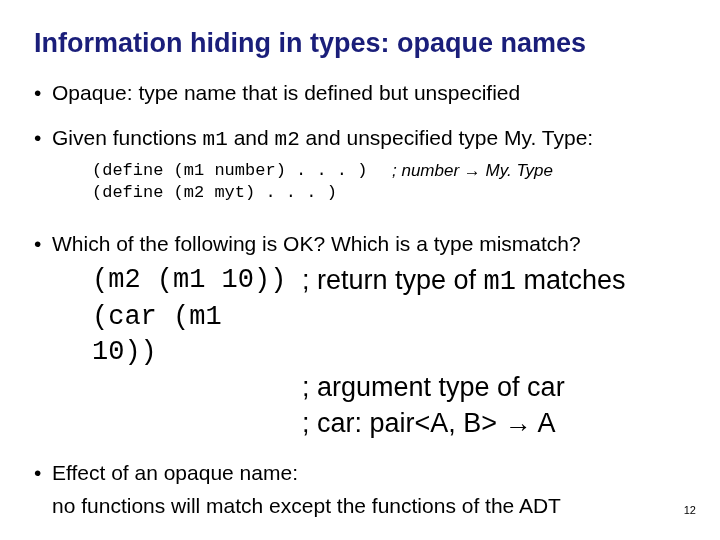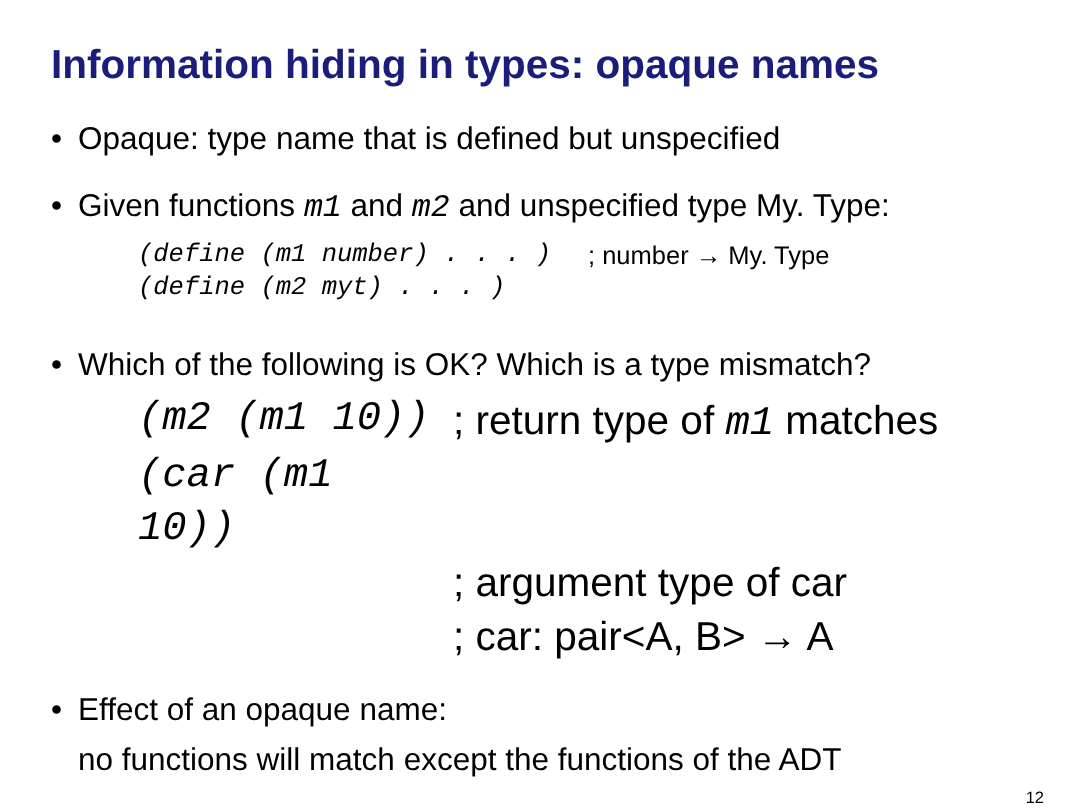--- a/index.html
+++ b/index.html
@@ -36,49 +36,48 @@
     width: 18px;
     flex: 0 0 18px;
     font-size: 21px;
     line-height: 1.3;
   }
   .bullet .txt {
     flex: 1;
   }
   .mono {
     font-family: "Courier New", Courier, monospace;
-    font-style: italic;
   }
   .block {
     margin: 18px 0 18px 0;
   }
   .codegrid {
     margin-left: 58px;
     font-size: 17px;
     line-height: 1.3;
   }
   .codegrid .row {
     display: flex;
   }
   .codegrid .c1 { width: 300px; }
-  .codegrid .c2 { flex: 1; }
+  .codegrid .c2 { flex: 1; font-style: italic; }
   .codegrid2 {
     margin-left: 58px;
     font-size: 27px;
     line-height: 1.3;
   }
   .codegrid2 .row { display: flex; }
   .codegrid2 .d1 { width: 210px; }
   .codegrid2 .d2 { flex: 1; }
   .arrow {
     font-family: Arial, sans-serif;
   }
   .pagenum {
     position: absolute;
-    bottom: 2px;
+    bottom: 24px;
     right: 24px;
     font-size: 11px;
     color: #000;
   }
   .indent-text {
     margin-left: 18px;
     font-size: 21px;
     line-height: 1.3;
   }
 </style>

